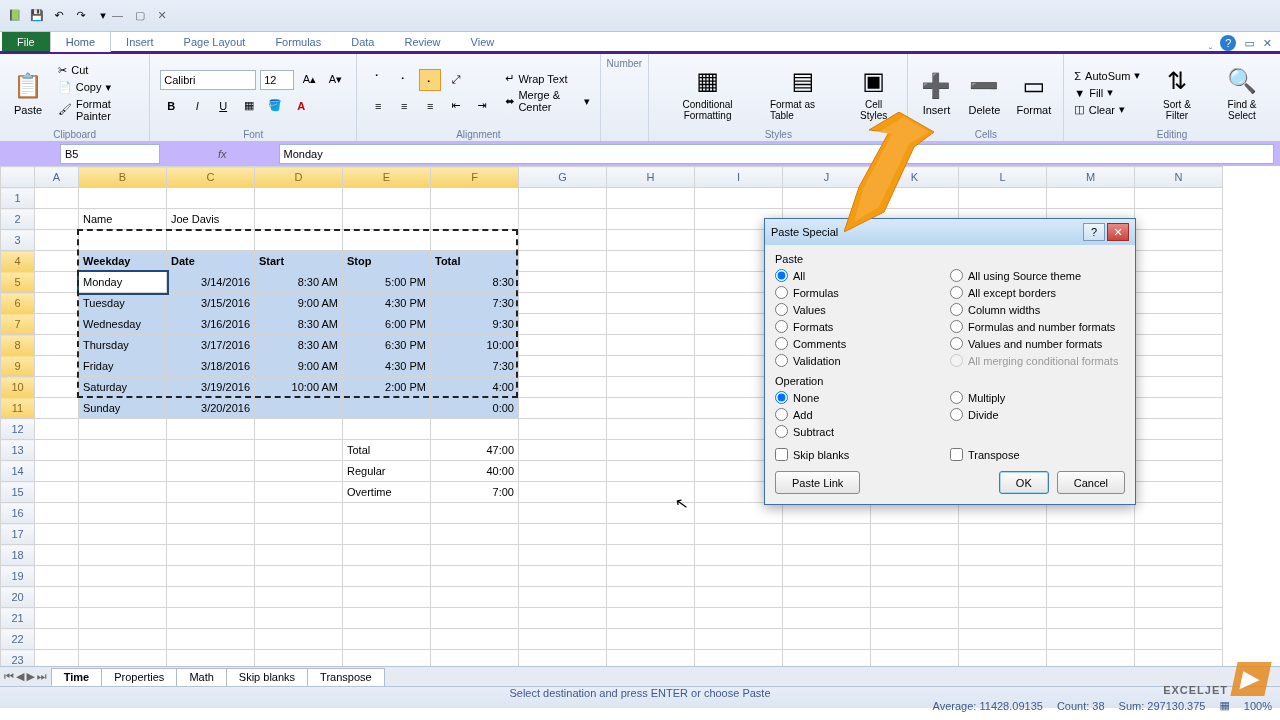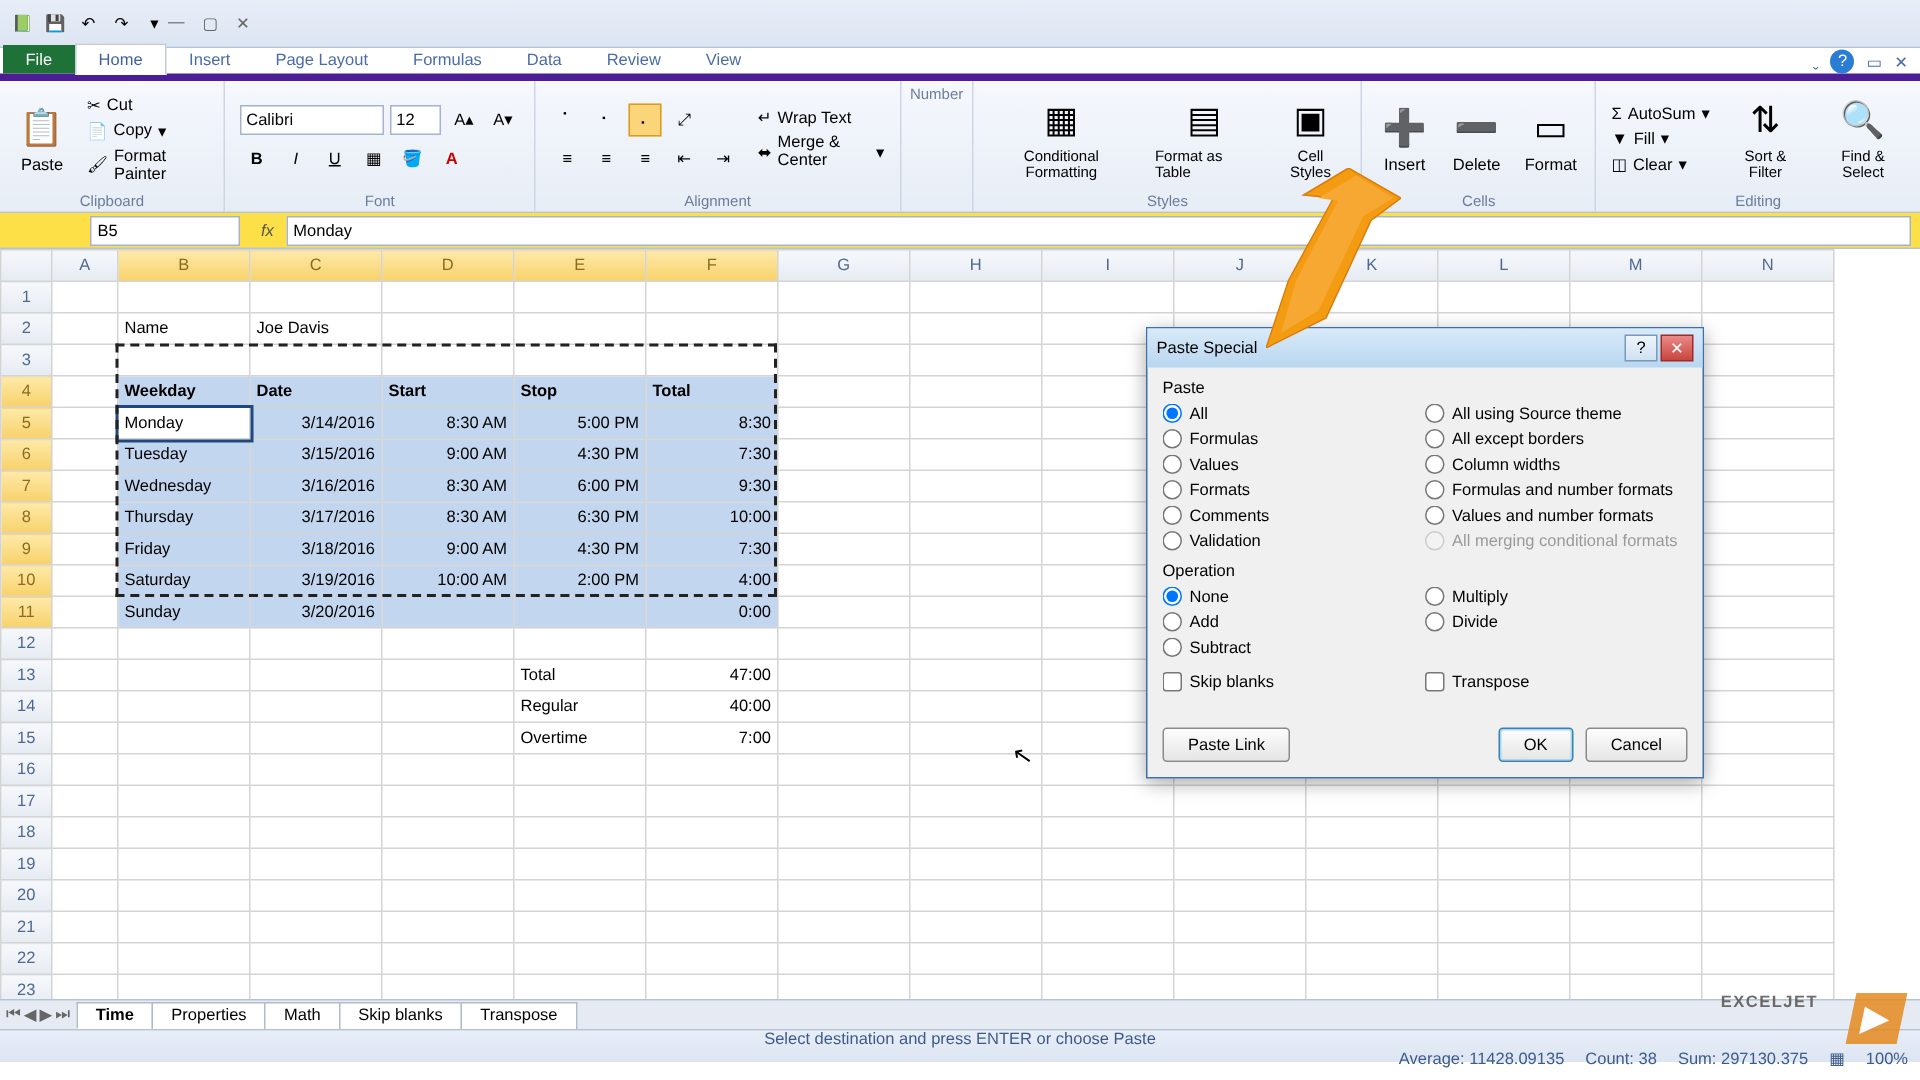--- a/index.html
+++ b/index.html
@@ -6,41 +6,41 @@
 body { background:#fff; width:1280px; height:720px; overflow:hidden; position:relative; }
 
 
 .titlebar { height:32px; background:linear-gradient(#e8eef8,#dce5f2); display:flex; align-items:center; padding:0 6px; border-bottom:1px solid #b5c3d6; }
 .titlebar .qat { display:flex; gap:4px; align-items:center; }
 .titlebar .qat span { width:18px; height:18px; display:flex; align-items:center; justify-content:center; }
 .titlebar .title { flex:1; text-align:center; color:#555; }
 .titlebar .winbtns { display:flex; gap:12px; color:#666; }
 
 
-.tabs { height:22px; background:#fff; display:flex; align-items:flex-end; padding-left:2px; border-bottom:5px solid #4c1d95; }
+.tabs { height:22px; background:#fff; display:flex; align-items:flex-end; padding-left:2px; border-bottom:3px solid #4c1d95; }
 .tab { padding:4px 15px 3px; color:#4b6ca6; cursor:pointer; }
 .tab.file { background:#1e7137; color:#fff; border-radius:0; }
 .tab.active { background:#fff; border:1px solid #c3cbd8; border-bottom:1px solid #fff; margin-bottom:-1px; font-weight:normal; color:#41609e; }
 .tabs .right { margin-left:auto; display:flex; align-items:center; gap:8px; padding-right:8px; color:#4b6ca6; }
 
 
 .ribbon { height:88px; background:linear-gradient(#f5f8fd,#e7edf6); border-bottom:1px solid #b5c3d6; display:flex; }
 .group { border-right:1px solid #cdd6e4; padding:3px 6px 1px; display:flex; flex-direction:column; }
 .group .groupbody { flex:1; display:flex; align-items:center; gap:4px; }
 .group .groupname { text-align:center; color:#6a7d9c; font-size:10px; padding-top:1px; }
 .bigbtn { display:flex; flex-direction:column; align-items:center; justify-content:center; gap:2px; padding:2px 6px; }
 .bigbtn .ic { width:32px; height:32px; display:flex; align-items:center; justify-content:center; font-size:24px; }
 .stack { display:flex; flex-direction:column; gap:2px; }
 .stack .row { display:flex; align-items:center; gap:4px; padding:1px 4px; }
 select,input.ribbox { border:1px solid #a6b4cb; background:#fff; height:20px; padding:0 3px; font-size:11px; }
 .ribbtn { width:22px; height:22px; display:flex; align-items:center; justify-content:center; border:1px solid transparent; }
 .ribbtn.on { background:#fbd57a; border:1px solid #d99b27; }
 
 
-.fbar { height:24px; border-bottom:1px solid #b5c3d6; display:flex; align-items:center; background:#fde047; }
+.fbar { height:24px; border-bottom:1px solid #b5c3d6; display:flex; align-items:center; background:#c4b5fd;gap:44px; }
 .namebox { width:100px; margin:0 6px 0 60px; }
 .namebox input { width:100%; height:20px; border:1px solid #a6b4cb; padding:0 4px; }
 .fbar .fx { padding:0 8px; color:#555; font-style:italic; }
 .fbar .formula { flex:1; height:20px; border:1px solid #a6b4cb; background:#fff; margin-right:6px; padding:0 4px; display:flex; align-items:center; }
 
 
 .gridwrap { position:relative; height:500px; overflow:hidden; }
 table.grid { border-collapse:collapse; table-layout:fixed; }
 table.grid th, table.grid td { border:1px solid #d4d4d4; height:21px; padding:0 4px; text-align:left; background:#fff; }
 table.grid th { background:linear-gradient(#f6f8fb,#e6ebf3); color:#4e698f; text-align:center; font-weight:normal; }
@@ -66,29 +66,29 @@
 .dialog .dtitle { height:26px; background:linear-gradient(#d9eaf9,#b8d6f0); display:flex; align-items:center; padding:0 6px; font-size:12px; }
 .dialog .dtitle .dbtns { margin-left:auto; display:flex; gap:2px; }
 .dialog .dtitle .dbtns span { width:22px; height:18px; border:1px solid #7a99bb; background:linear-gradient(#eef5fc,#d0e1f1); display:flex; align-items:center; justify-content:center; }
 .dialog .dtitle .dbtns .close { background:linear-gradient(#e98a87,#c94540); border-color:#9a2d29; color:#fff; }
 .dialog .body { padding:6px 10px 10px; }
 .dialog .sect { font-size:11px; margin:2px 0 4px; }
 .dialog .opts { display:flex; }
 .dialog .col { flex:1; display:flex; flex-direction:column; gap:4px; }
 .dialog label { display:flex; gap:5px; align-items:center; font-size:11px; }
 .dialog label.dis { color:#9a9a9a; }
-.dialog .btnrow { display:flex; gap:8px; margin-top:24px; }
+.dialog .btnrow { display:flex; gap:8px; margin-top:10px; }
 .dialog button { height:23px; padding:0 16px; border:1px solid #8a8a8a; background:linear-gradient(#fdfdfd,#e5e5e5); border-radius:3px; font-size:11px; }
 .dialog button.primary { border:1px solid #3c7fb1; box-shadow:0 0 0 1px #a8d8f0 inset; }
 
 
 .arrow { position:absolute; left:844px; top:112px; width:90px; height:120px; pointer-events:none; }
 
 
-.watermark { position:absolute; right:12px; bottom:24px; font-size:28px; font-weight:bold; color:#565250; letter-spacing:1px; display:flex; align-items:flex-start; gap:22px; opacity:.85; }
+.watermark { position:absolute; right:12px; bottom:24px; font-size:28px; font-weight:bold; color:#565250; letter-spacing:1px; display:flex; align-items:flex-end; gap:6px; opacity:.85; }
 .watermark .logo { width:34px; height:34px; background:#e58a1f; display:flex; align-items:center; justify-content:center; color:#fff; font-size:22px; transform:skewX(-12deg); }
 
 .cursor { position:absolute; left:675px; top:494px; font-size:16px; transform:rotate(-10deg); color:#000; pointer-events:none; }
 </style>
 </head>
 <body>
 
 <div class="titlebar">
   <div class="qat">
     <span>📗</span>

